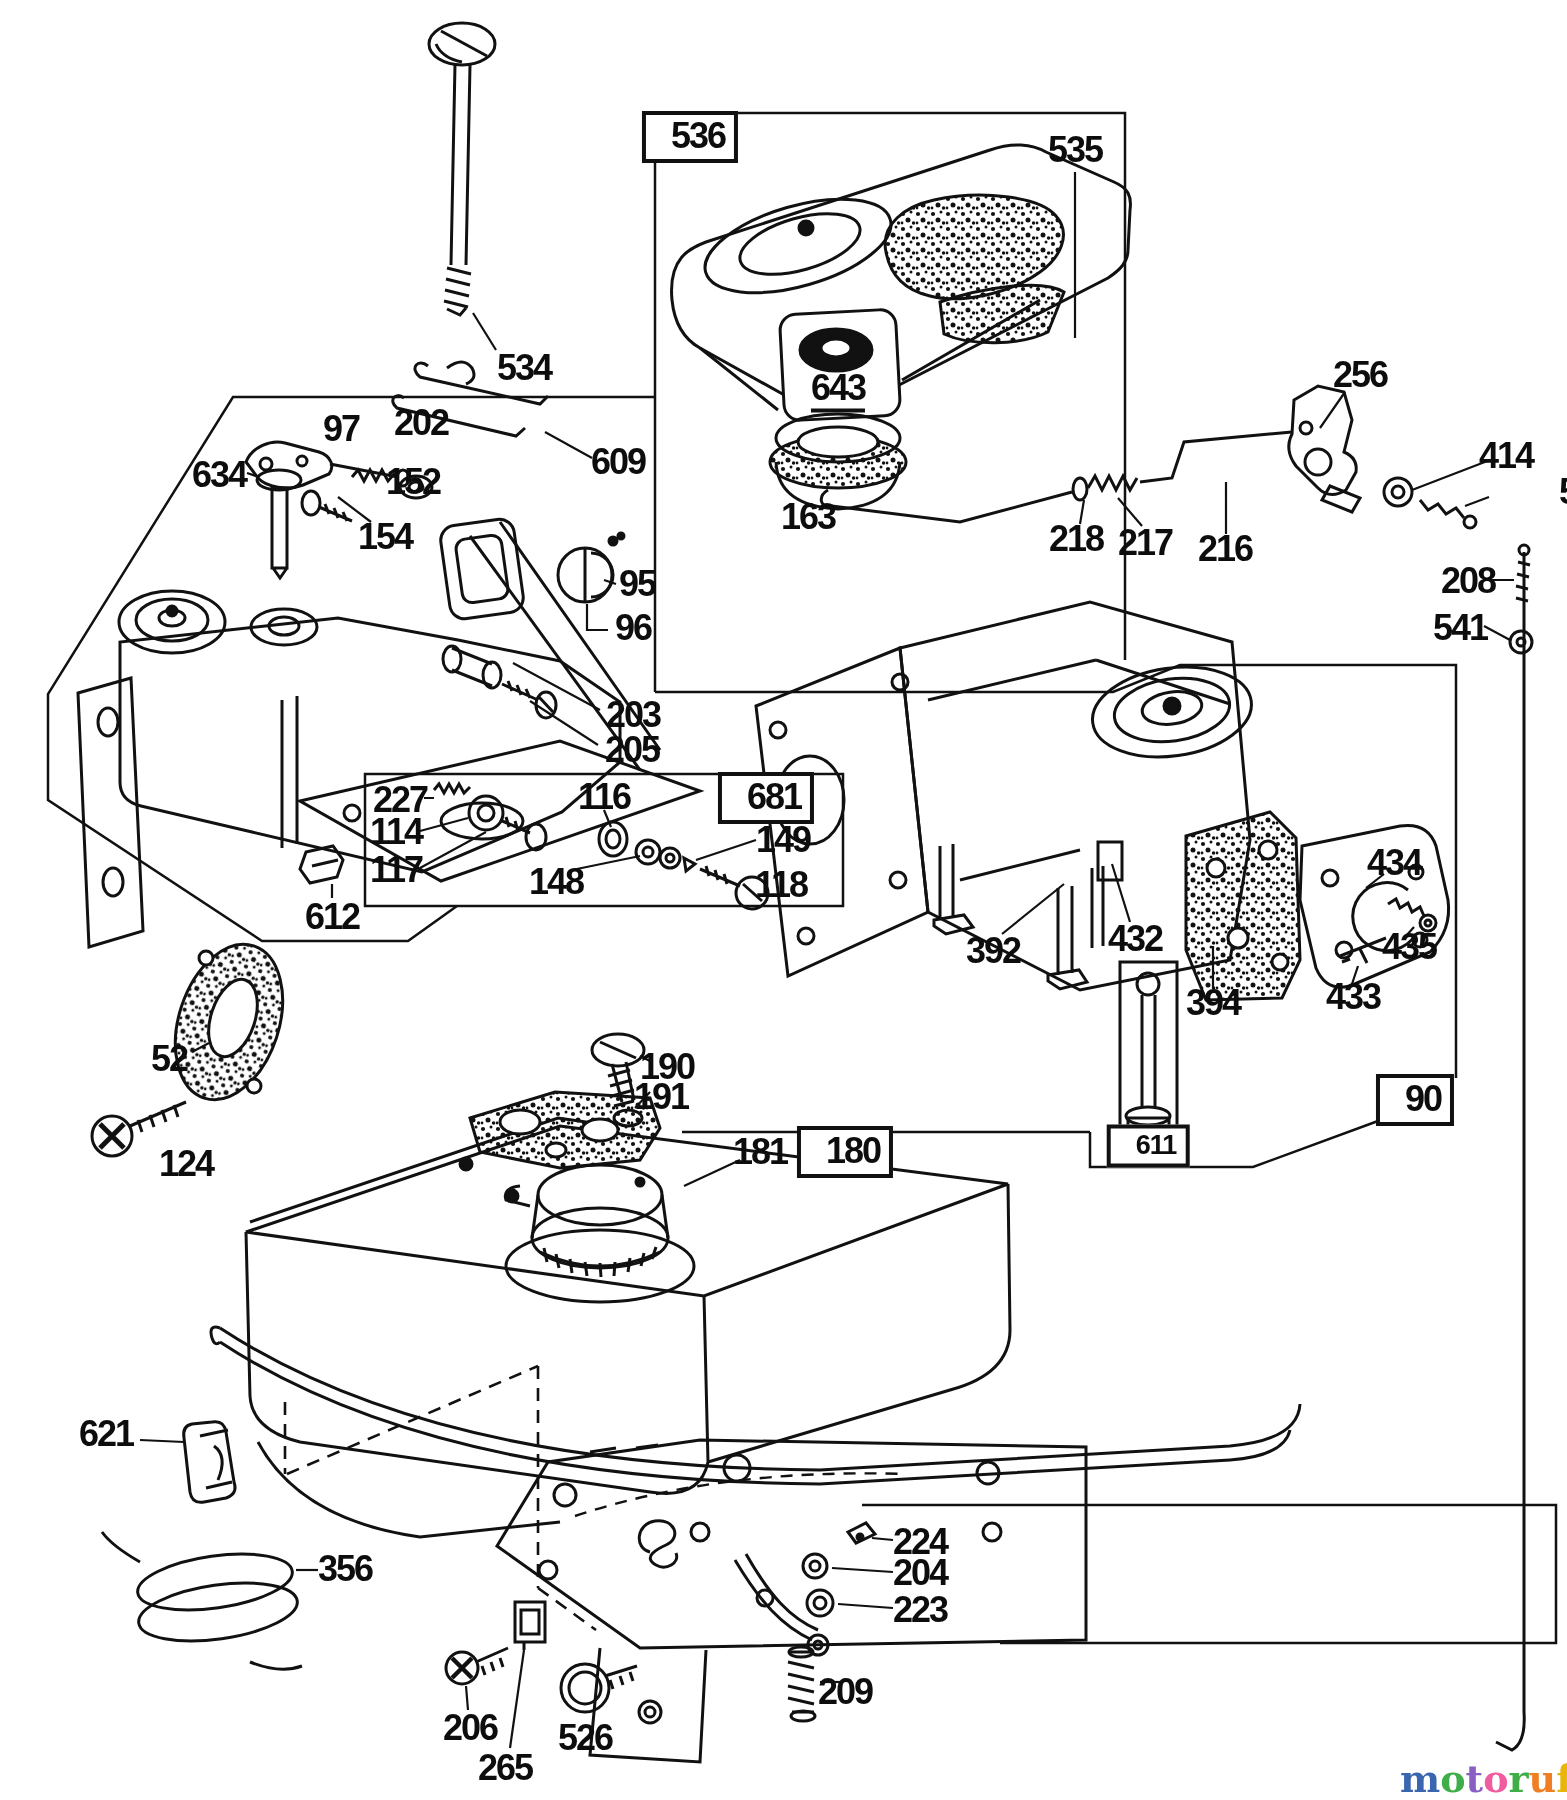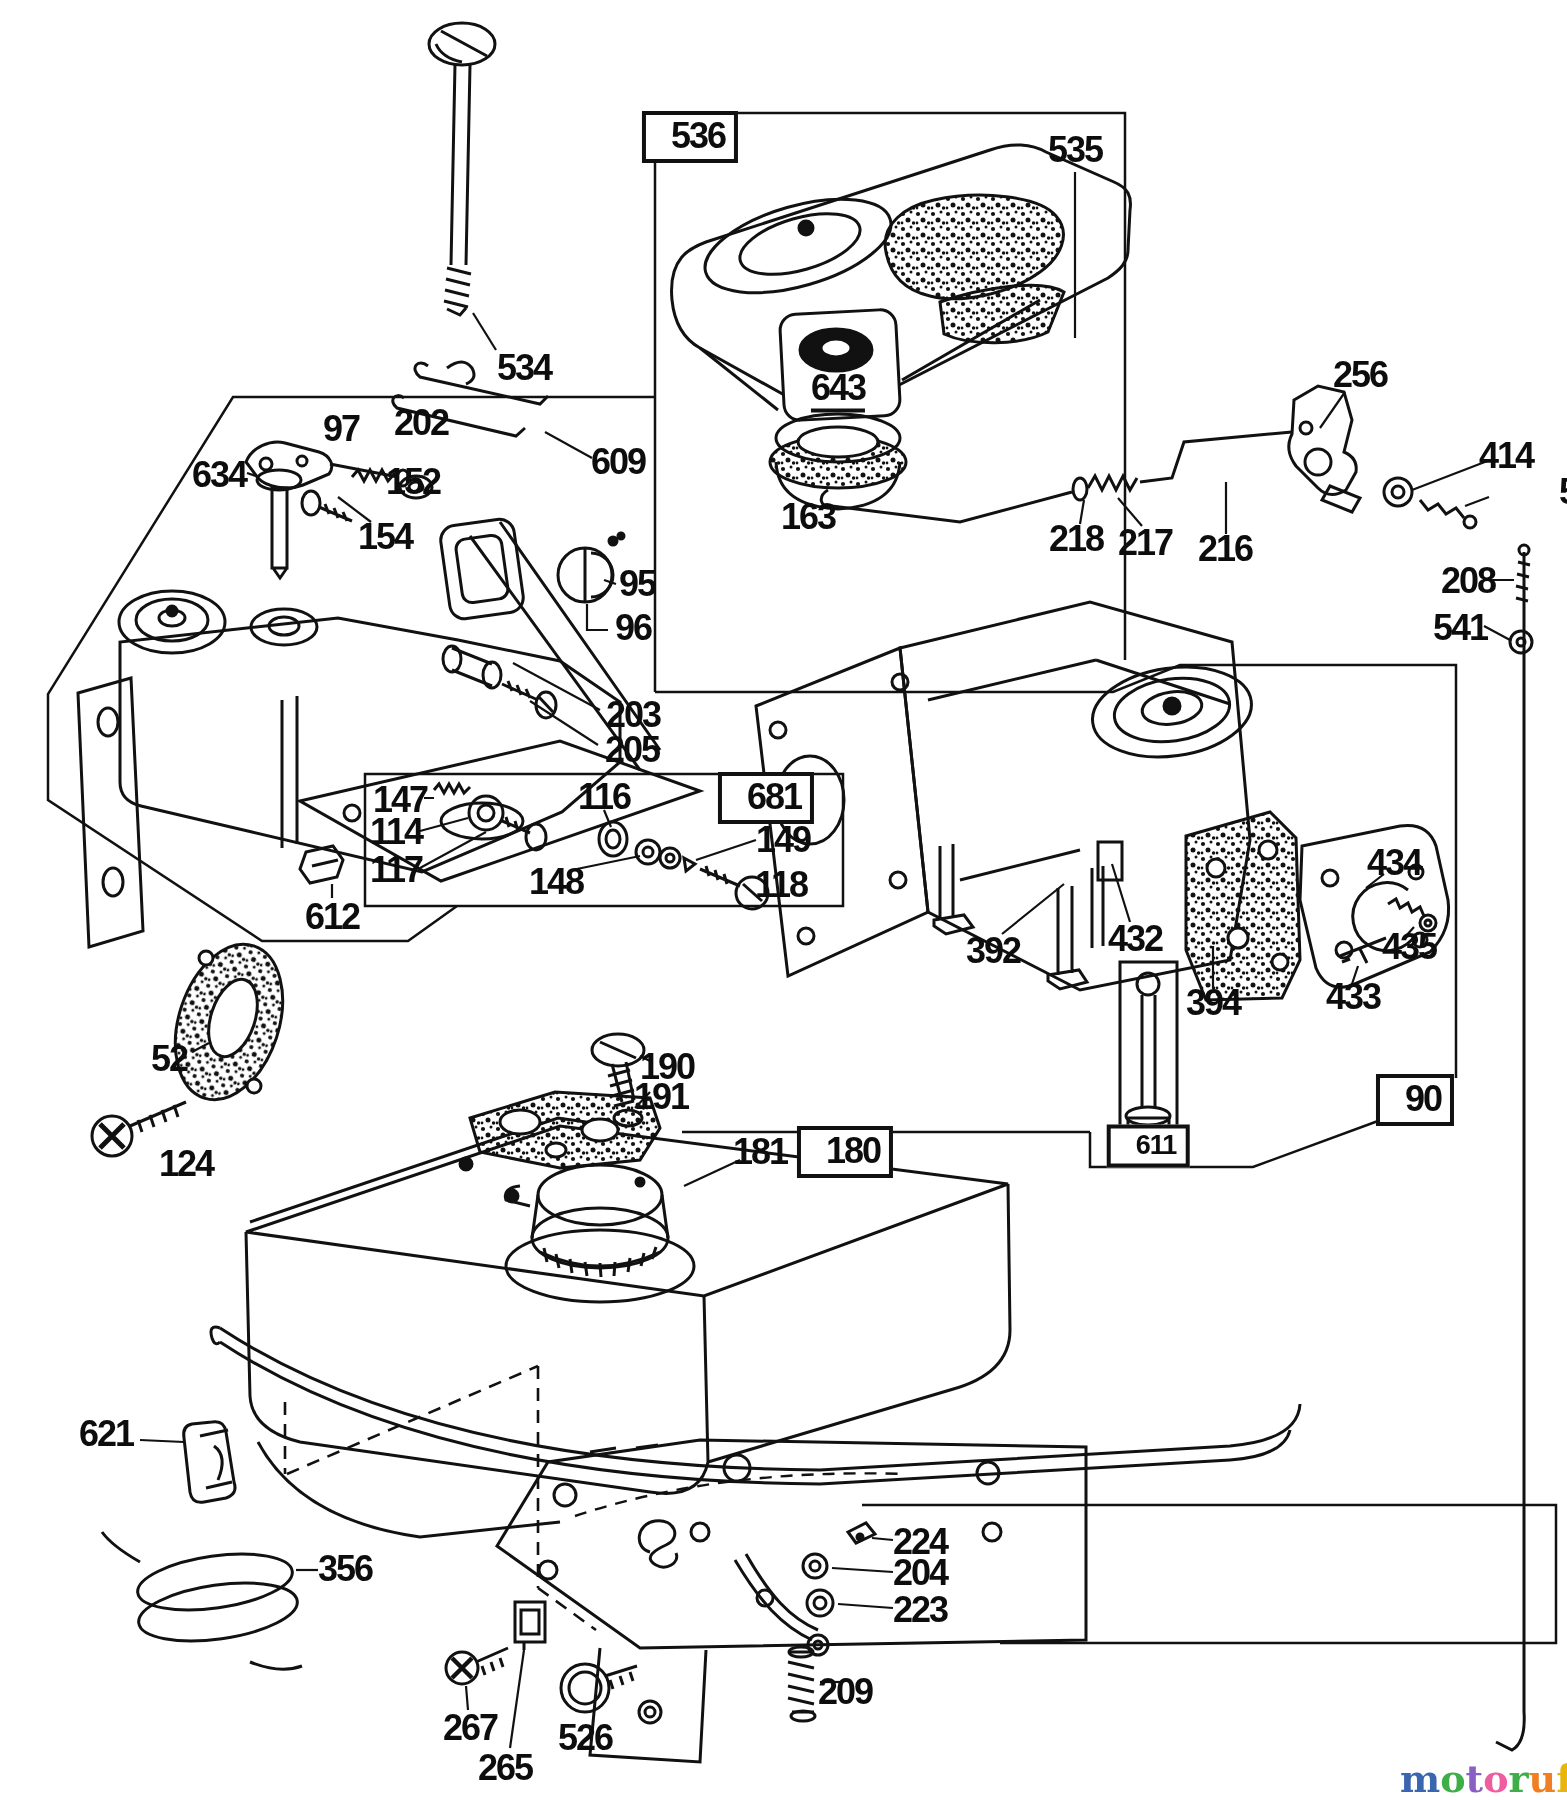--- a/index.html
+++ b/index.html
@@ -338,21 +338,21 @@
       <div class="plabel" style="left: 421px; top: 423px;">202</div>
       <div class="plabel" style="left: 618px; top: 462px;">609</div>
       <div class="plabel" style="left: 219px; top: 475px;">634</div>
       <div class="plabel" style="left: 413px; top: 482px;">152</div>
       <div class="plabel" style="left: 385px; top: 537px;">154</div>
       <div class="plabel" style="left: 637px; top: 584px;">95</div>
       <div class="plabel" style="left: 633px; top: 628px;">96</div>
       <div class="plabel" style="left: 633px; top: 715px;">203</div>
       <div class="plabel" style="left: 632px; top: 750px;">205</div>
       <div class="plabel boxed" style="left: 766px; top: 798px;">681</div>
-      <div class="plabel" style="left: 400px; top: 800px;">147</div>
+      <div class="plabel" style="left: 400px; top: 800px;">227</div>
       <div class="plabel" style="left: 396px; top: 832px;">114</div>
       <div class="plabel" style="left: 396px; top: 870px;">117</div>
       <div class="plabel" style="left: 604px; top: 797px;">116</div>
       <div class="plabel" style="left: 556px; top: 882px;">148</div>
       <div class="plabel" style="left: 783px; top: 840px;">149</div>
       <div class="plabel" style="left: 781px; top: 885px;">118</div>
       <div class="plabel" style="left: 332px; top: 917px;">612</div>
       <div class="plabel" style="left: 993px; top: 951px;">392</div>
       <div class="plabel" style="left: 1135px; top: 939px;">432</div>
       <div class="plabel" style="left: 1213px; top: 1003px;">394</div>
@@ -366,19 +366,19 @@
       <div class="plabel" style="left: 667px; top: 1067px;">190</div>
       <div class="plabel" style="left: 661px; top: 1097px;">191</div>
       <div class="plabel" style="left: 760px; top: 1152px;">181</div>
       <div class="plabel boxed" style="left: 845px; top: 1152px;">180</div>
       <div class="plabel" style="left: 106px; top: 1434px;">621</div>
       <div class="plabel" style="left: 345px; top: 1569px;">356</div>
       <div class="plabel" style="left: 920px; top: 1542px;">224</div>
       <div class="plabel" style="left: 920px; top: 1573px;">204</div>
       <div class="plabel" style="left: 920px; top: 1610px;">223</div>
       <div class="plabel" style="left: 845px; top: 1692px;">209</div>
-      <div class="plabel" style="left: 470px; top: 1728px;">267</div>
+      <div class="plabel" style="left: 470px; top: 1728px;">206</div>
       <div class="plabel" style="left: 505px; top: 1768px;">265</div>
       <div class="plabel" style="left: 585px; top: 1738px;">526</div>
     </div>
 
 <div id="wm"><span style="color: rgb(58, 102, 176);">m</span><span style="color: rgb(63, 174, 73);">o</span><span style="color: rgb(138, 95, 196);">t</span><span style="color: rgb(239, 93, 160);">o</span><span style="color: rgb(63, 174, 73);">r</span><span style="color: rgb(240, 127, 35);">u</span><span style="color: rgb(232, 181, 10);">f</span></div>
 </div>
 
 </body></html>

